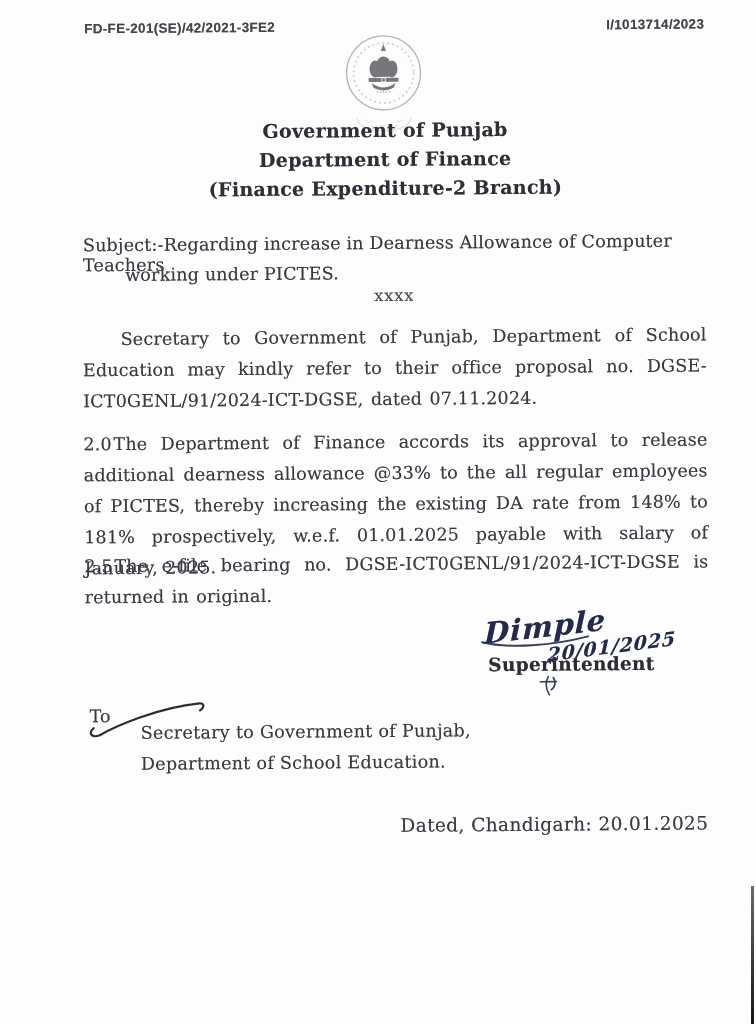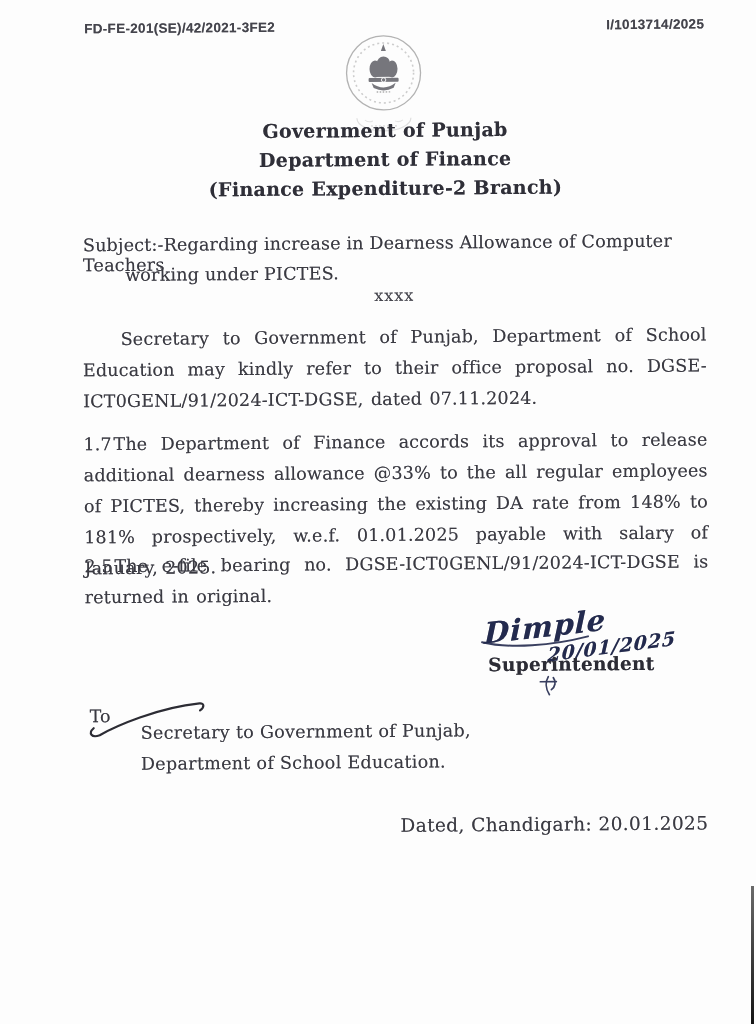--- a/index.html
+++ b/index.html
@@ -57,21 +57,21 @@
   .scan-edge { position:absolute; right:2px; top:886px; width:3px; height:138px;
                background:linear-gradient(#6a6a6a, #141414); }
 </style>
 </head>
 <body>
 
 <div class="page">
   <div class="content">
 
     <span class="ref ref-left">FD-FE-201(SE)/42/2021-3FE2</span>
-    <span class="ref ref-right">I/1013714/2025</span>
+    <span class="ref ref-right">I/1013714/2023</span>
 
     <div class="emblem">
       <svg width="86" height="104" viewBox="0 0 86 104">
         <circle cx="43" cy="41" r="37" fill="none" stroke="#9a9a9a" stroke-width="1.3" opacity="0.75"></circle>
         <circle cx="43" cy="41" r="30" fill="none" stroke="#858585" stroke-width="1.6" stroke-dasharray="2 3" opacity="0.4"></circle>
         <g fill="#5f5f66" opacity="0.85">
           <path d="M43,12 l-2.5,7 h5 z"></path>
           <ellipse cx="34.5" cy="37" rx="5.5" ry="8.5"></ellipse>
           <ellipse cx="51.5" cy="37" rx="5.5" ry="8.5"></ellipse>
           <circle cx="43" cy="31" r="6.5"></circle>
@@ -93,21 +93,21 @@
       <div>(Finance Expenditure-2 Branch)</div>
     </div>
 
     <div class="subj-line subj-1">Subject:-Regarding increase in Dearness Allowance of Computer Teachers</div>
     <div class="subj-line subj-2">working under PICTES.</div>
 
     <div class="separator">xxxx</div>
 
     <p class="para p1"><span>Secretary to Government of Punjab, Department of School Education may kindly refer to their office proposal no. DGSE-ICT0GENL/91/2024-ICT-DGSE, dated 07.11.2024.</span></p>
 
-    <p class="para p2"><span class="pnum">1.7</span><span>The Department of Finance accords its approval to release additional dearness allowance @33% to the all regular employees of PICTES, thereby increasing the existing DA rate from 148% to 181% prospectively, w.e.f. 01.01.2025 payable with salary of January, 2025.</span></p>
+    <p class="para p2"><span class="pnum">2.0</span><span>The Department of Finance accords its approval to release additional dearness allowance @33% to the all regular employees of PICTES, thereby increasing the existing DA rate from 148% to 181% prospectively, w.e.f. 01.01.2025 payable with salary of January, 2025.</span></p>
 
     <p class="para p3"><span class="pnum">2.5</span><span>The e-file bearing no. DGSE-ICT0GENL/91/2024-ICT-DGSE is returned in original.</span></p>
 
     <div class="sig-name hand">Dimple</div>
     <div class="sig-swash">
       <svg width="112" height="16" viewBox="0 0 112 16">
         <path d="M2,9 C30,16 72,13 108,4" fill="none" stroke="#232a4e" stroke-width="2" stroke-linecap="round" opacity="0.9"></path>
       </svg>
     </div>
     <div class="sig-date hand">20/01/2025</div>

